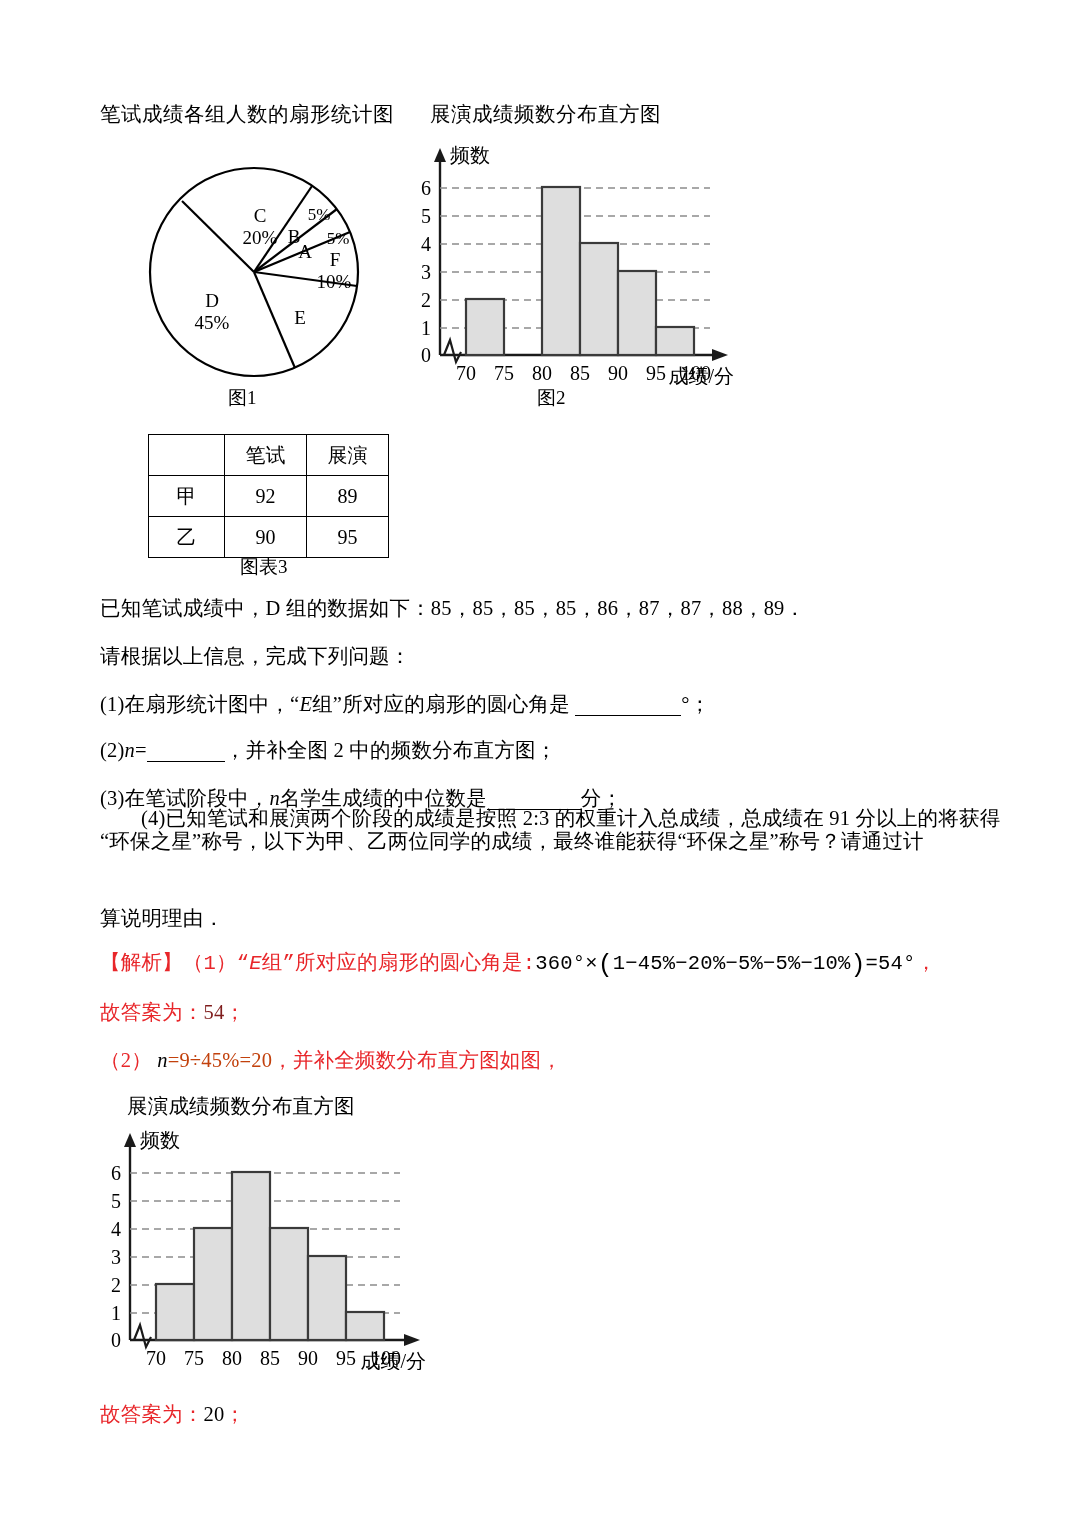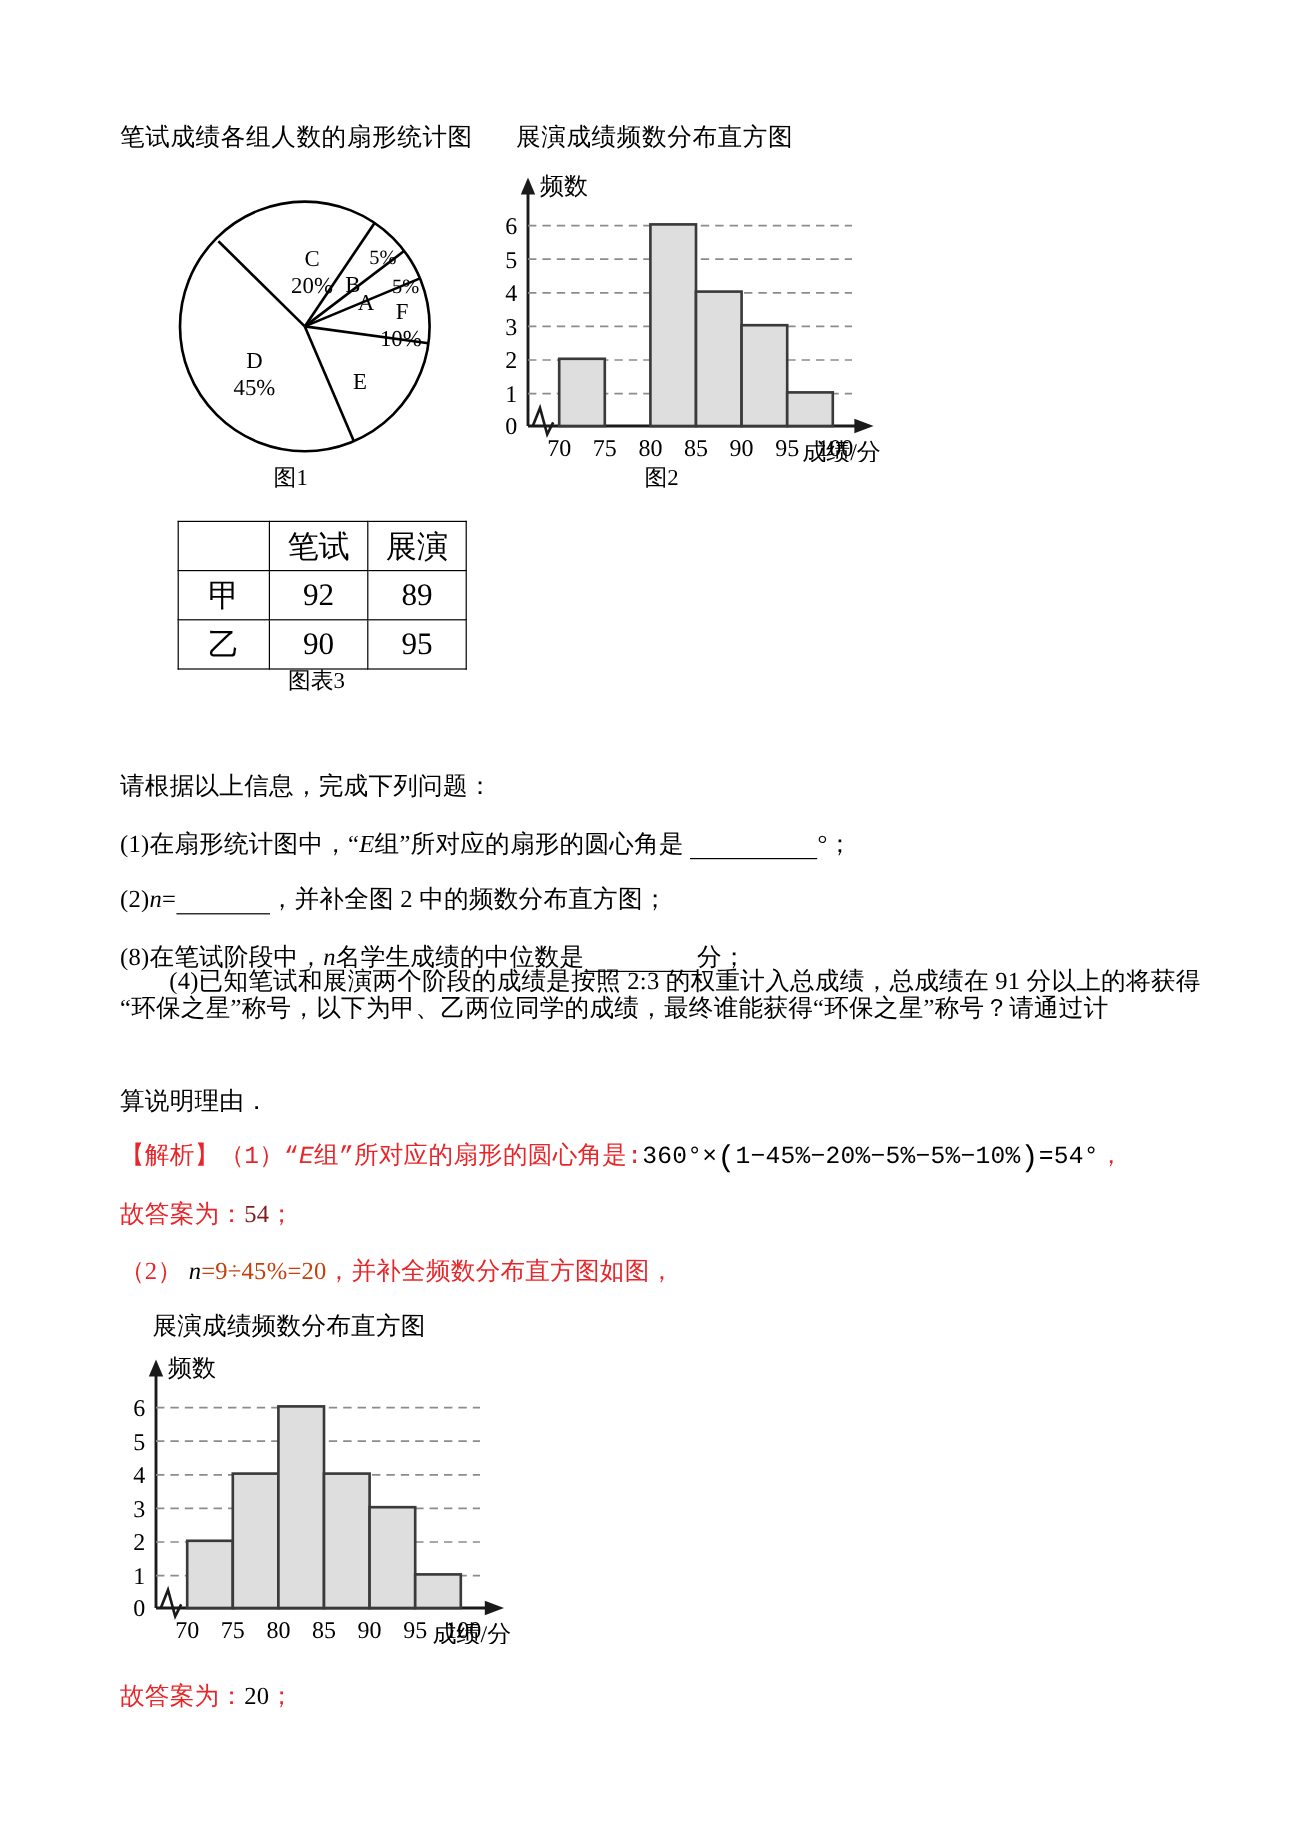--- a/index.html
+++ b/index.html
@@ -57,21 +57,21 @@
   .ax-num { font-size: 20px; text-anchor: middle; }
   .cn-name { font-size: 20px; font-family: "Liberation Sans", "DejaVu Sans", sans-serif; }
 
   #hist1 { left: 398px; top: 140px; width: 360px; height: 245px; }
   #hist2 { left: 88px;  top: 1125px; width: 400px; height: 245px; }
 
   
   .tbl-wrap { position: absolute; left: 148px; top: 434px; }
   table.data {
     border-collapse: collapse;
-    font-size: 26px;
+    font-size: 20px;
   }
   table.data td {
     border: 1.6px solid #000;
     width: 80px;
     height: 41px;
     text-align: center;
     vertical-align: middle;
     font-family: "Liberation Serif", serif;
   }
   table.data td.hdr { width: 82px; }
@@ -229,33 +229,34 @@
       <tr>
         <td class="rowhdr">乙</td>
         <td>90</td>
         <td>95</td>
       </tr>
     </tbody>
       </table>
   </div>
   <div class="fig-caption" id="fig3-cap">图表3</div>
 
+  <div class="para" id="p-known">已知笔试成绩中，D 组的数据如下：85，85，85，85，86，87，87，88，89．</div>
   <div class="para" id="p-prompt">请根据以上信息，完成下列问题：</div>
 
   <div class="para" id="p-q1">
     <span>(1)在扇形统计图中，“</span><span class="ital">E</span><span>组”所对应的扇形的圆心角是</span>
     <span class="blank" style="width:106px;">&nbsp;</span><span>°；</span>
   </div>
 
   <div class="para" id="p-q2">
     <span>(2)</span><span class="ital">n</span><span>=</span><span class="blank" style="width:78px;">&nbsp;</span><span>，并补全图 2 中的频数分布直方图；</span>
   </div>
 
   <div class="para" id="p-q3">
-    <span>(8)在笔试阶段中，</span><span class="ital">n</span><span>名学生成绩的中位数是</span><span class="blank" style="width:94px;">&nbsp;</span><span>分；</span>
+    <span>(3)在笔试阶段中，</span><span class="ital">n</span><span>名学生成绩的中位数是</span><span class="blank" style="width:94px;">&nbsp;</span><span>分；</span>
   </div>
 
   <div class="para" id="p-q4a">(4)已知笔试和展演两个阶段的成绩是按照 2:3 的权重计入总成绩，总成绩在 91 分以上的将获得</div>
   <div class="para" id="p-q4b">“环保之星”称号，以下为甲、乙两位同学的成绩，最终谁能获得“环保之星”称号？请通过计</div>
   <div class="para" id="p-q4c">算说明理由．</div>
 
   <div class="para red" id="p-s1">
     <span>【解析】</span><span>（1）“</span><span class="ital">E</span><span>组”所对应的扇形的圆心角是:</span><span style="color:#000">360°×</span><span style="color:#000" class="bigpar">(</span><span style="color:#000">1−45%−20%−5%−5%−10%</span><span style="color:#000" class="bigpar">)</span><span style="color:#000">=54°</span><span>，</span>
   </div>
 

